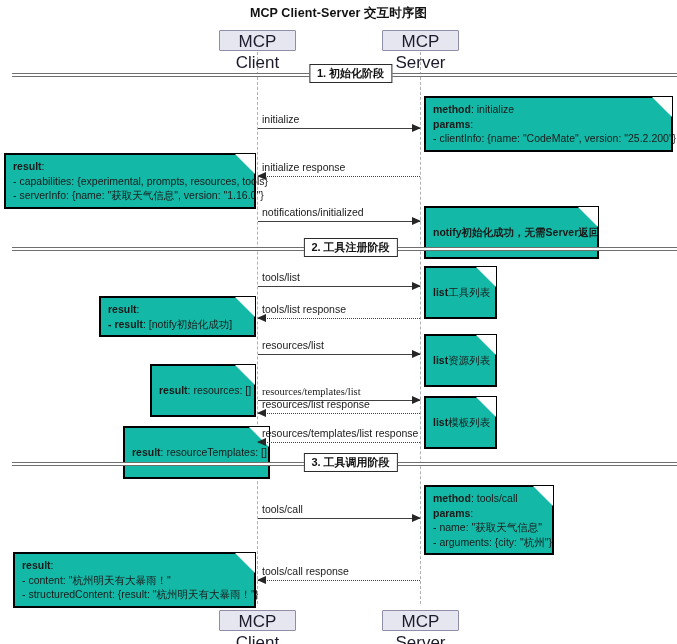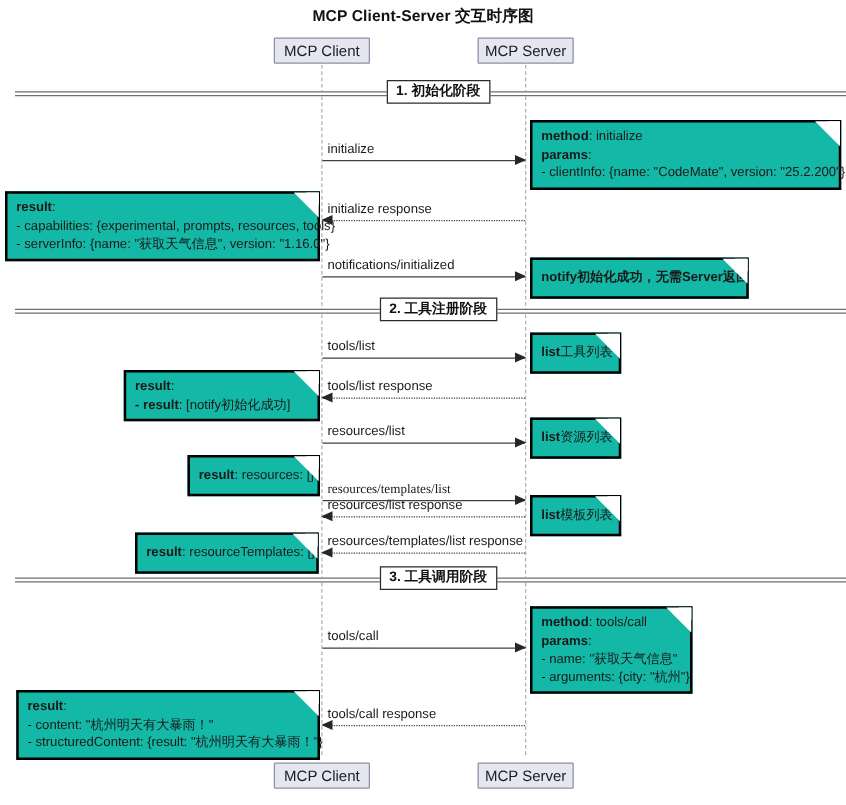--- a/index.html
+++ b/index.html
@@ -22,21 +22,21 @@
     font-size:12.5px;font-weight:bold;color:#111;
     letter-spacing:.1px;
   }
 
   
   .actor{
     position:absolute;
     background:#e6e6f0;
     border:1px solid #8e8ea8;
     color:#1b1b2b;
-    font-size:12px;
+    font-size:17px;
     text-align:center;
     line-height:21px;
     height:21px;
     box-sizing:border-box;
     border-radius:1px;
   }
   .lifeline{
     position:absolute;
     width:0;
     border-left:1px dashed #b0b0b0;
@@ -106,21 +106,21 @@
     border-right:10px solid #ffffff;
   }
   .note .foldline{
     position:absolute;top:-1px;right:-1px;
     width:0;height:0;
     border-bottom:10px solid #e9e9c8;
     border-left:10px solid transparent;
   }
   .note .row{display:block;}
   .note b{font-weight:bold;}
-  .note.one{padding:7px 7px;}
+  .note.one{padding:17px 7px;}
 </style>
 </head>
 <body>
 
 <div id="diagram">
 
   <div class="title">MCP Client-Server 交互时序图</div>
 
   <div class="lifeline" style="left:257px;top:52px;height:552px;"></div>
   <div class="lifeline" style="left:420px;top:52px;height:552px;"></div>
@@ -235,21 +235,21 @@
     <span class="row"><b>list</b><span>模板列表</span></span>
   </div>
 
   <div class="msg" style="left:258px;top:382px;width:162px;font-family:Liberation Serif, serif;">
     <div class="mlabel">resources/templates/list</div>
     <div class="line">
         <span class="arrow r"></span>
       </div>
   </div>
 
-  <div class="note one" style="left:108px;top:426px;width:147px;">
+  <div class="note one" style="left:123px;top:426px;width:147px;">
     <span class="foldline"></span>
     <span class="row"><b>result</b><span>: resourceTemplates: []</span></span>
   </div>
 
   <div class="msg dashed" style="left:258px;top:424px;width:162px;">
     <div class="mlabel">resources/templates/list response</div>
     <div class="line">
         <span class="arrow l"></span>
       </div>
   </div>

